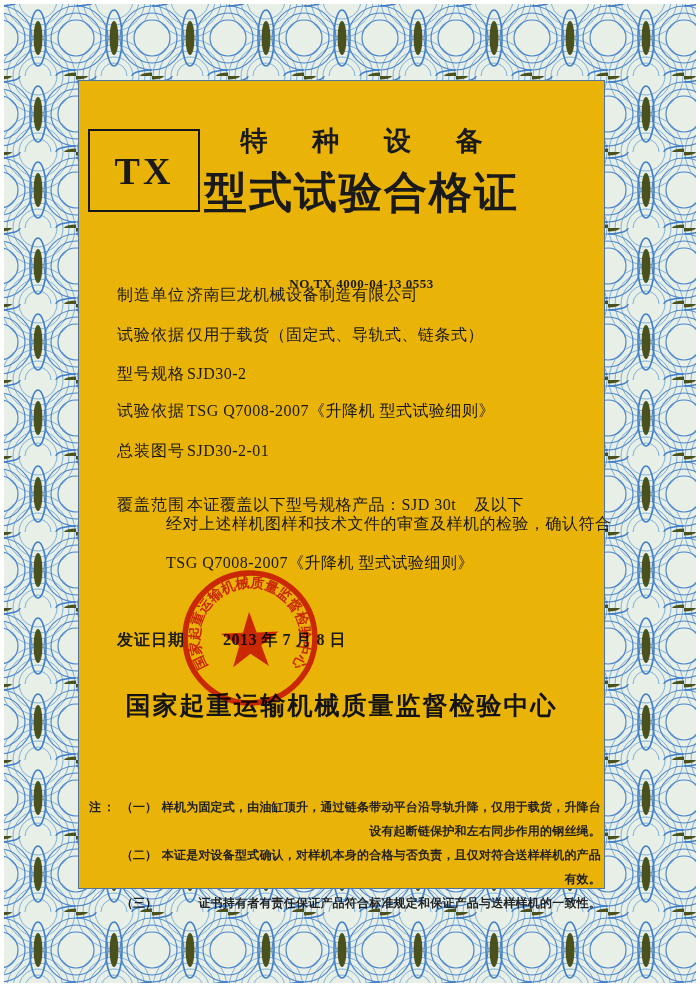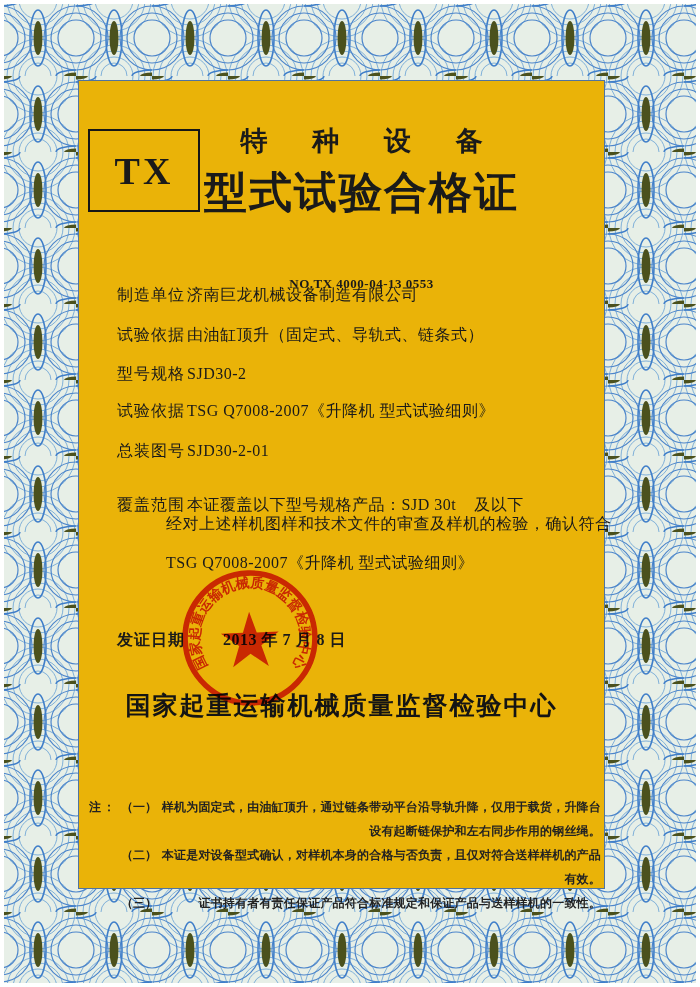--- a/index.html
+++ b/index.html
@@ -108,21 +108,21 @@
     <div class="title-block">
       <div class="head-small">特 种 设 备</div>
       <div class="head-title">型式试验合格证</div>
       <div class="cert-no">NO.TX 4000-04-13 0553</div>
     </div>
 
     <div class="field" style="top:186px">
       <span class="flabel">制造单位</span><span class="fvalue">济南巨龙机械设备制造有限公司</span>
     </div>
     <div class="field" style="top:226px">
-      <span class="flabel">试验依据</span><span class="fvalue">由油缸顶升（固定式、导轨式、链条式）</span>
+      <span class="flabel">试验依据</span><span class="fvalue">仅用于载货（固定式、导轨式、链条式）</span>
     </div>
     <div class="field" style="top:265px">
       <span class="flabel">型号规格</span><span class="fvalue">SJD30-2</span>
     </div>
     <div class="field" style="top:302px">
       <span class="flabel">试验依据</span><span class="fvalue">TSG Q7008-2007《升降机 型式试验细则》</span>
     </div>
     <div class="field" style="top:342px">
       <span class="flabel">总装图号</span><span class="fvalue">SJD30-2-01</span>
     </div>

